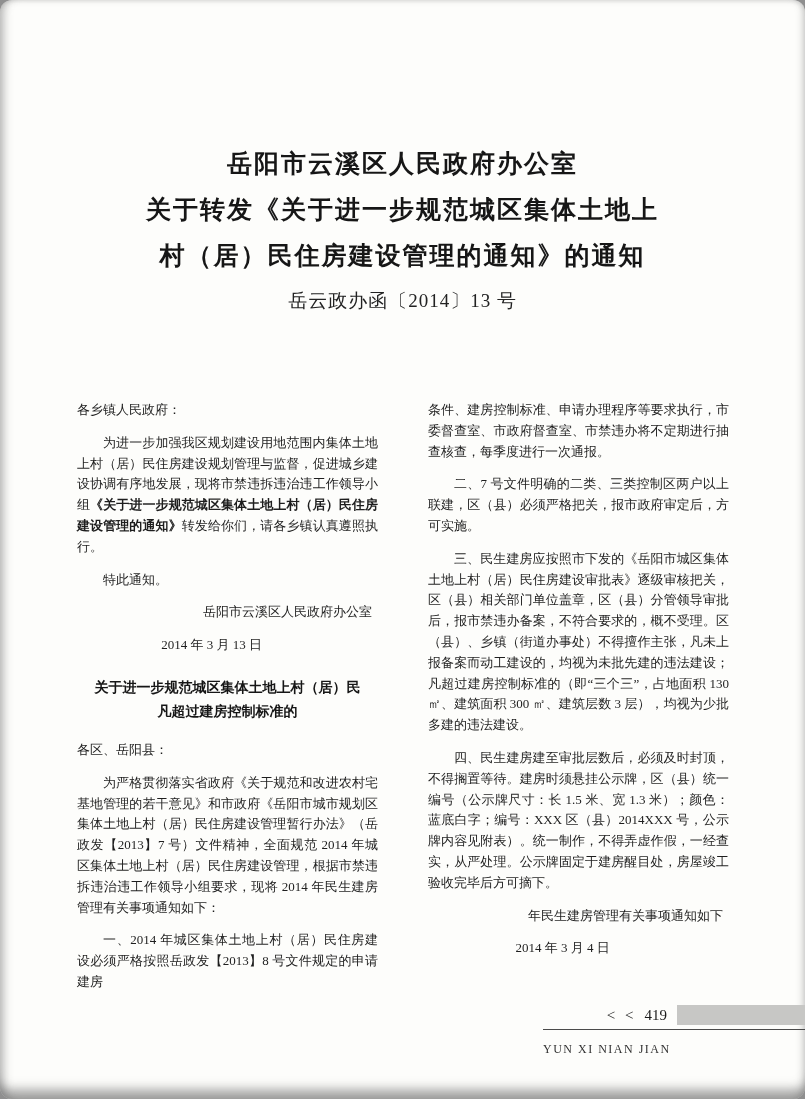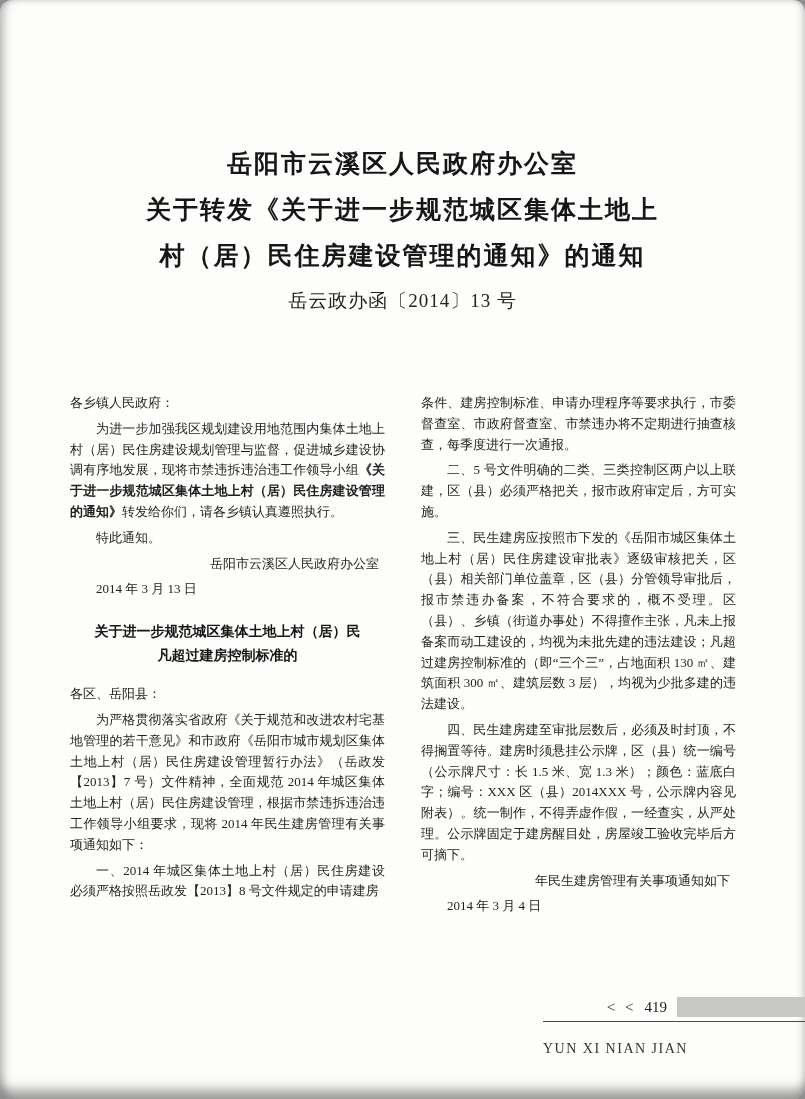--- a/index.html
+++ b/index.html
@@ -54,25 +54,25 @@
     gap: 26px;
   }
   .col {
     flex: 1 1 0;
     min-width: 0;
     font-size: 13px;
     line-height: 20.8px;
     text-align: justify;
     color: #1e1e1e;
   }
-  .col p { margin: 5px; text-indent: 2em; }
+  .col p { margin: 12px; text-indent: 2em; }
   .col p.no-indent { text-indent: 0; }
   .inline-book-title { font-weight: 700; }
   .sig-line { text-align: right; padding-right: 6px; margin-top: 4px; text-indent: 0; }
-  .date-line { text-align: left; padding-right: 58px; text-indent: 0; }
+  .date-line { text-align: center; padding-right: 58px; text-indent: 0; }
   .section-title {
     margin: 20px 6px 16px 6px;
     text-align: center;
     font-family: Liberation Mono, monospace;
     font-weight: 700;
     font-size: 14px;
     line-height: 24px;
     color: #161616;
   }
   .footer {
@@ -99,22 +99,22 @@
   }
   .footer-bar {
     width: 128px;
     height: 20px;
     background: #c7c7c5;
     margin-left: 10px;
   }
   .journal-name {
     margin-top: 4px;
     border-top: 1px solid #4a4a4a;
-    padding-top: 19px;
-    font-size: 14px;
+    padding-top: 12px;
+    font-size: 12px;
     letter-spacing: 1.5px;
     color: #333;
   }
 </style>
 </head>
 <body>
 
 <div class="scan-page">
 
   <div class="doc-title">
@@ -139,21 +139,21 @@
         <div>凡超过建房控制标准的</div>
       </div>
 
       <p class="no-indent">各区、岳阳县：</p>
       <p>为严格贯彻落实省政府《关于规范和改进农村宅基地管理的若干意见》和市政府《岳阳市城市规划区集体土地上村（居）民住房建设管理暂行办法》（岳政发【2013】7 号）文件精神，全面规范 2014 年城区集体土地上村（居）民住房建设管理，根据市禁违拆违治违工作领导小组要求，现将 2014 年民生建房管理有关事项通知如下：</p>
       <p>一、2014 年城区集体土地上村（居）民住房建设必须严格按照岳政发【2013】8 号文件规定的申请建房</p>
     </div>
 
     <div class="col">
       <p class="no-indent">条件、建房控制标准、申请办理程序等要求执行，市委督查室、市政府督查室、市禁违办将不定期进行抽查核查，每季度进行一次通报。</p>
-      <p>二、5 号文件明确的二类、三类控制区两户以上联建，区（县）必须严格把关，报市政府审定后，方可实施。</p>
+      <p>二、7 号文件明确的二类、三类控制区两户以上联建，区（县）必须严格把关，报市政府审定后，方可实施。</p>
       <p>三、民生建房应按照市下发的《岳阳市城区集体土地上村（居）民住房建设审批表》逐级审核把关，区（县）相关部门单位盖章，区（县）分管领导审批后，报市禁违办备案，不符合要求的，概不受理。区（县）、乡镇（街道办事处）不得擅作主张，凡未上报备案而动工建设的，均视为未批先建的违法建设；凡超过建房控制标准的（即“三个三”，占地面积 130 ㎡、建筑面积 300 ㎡、建筑层数 3 层），均视为少批多建的违法建设。</p>
       <p>四、民生建房建至审批层数后，必须及时封顶，不得搁置等待。建房时须悬挂公示牌，区（县）统一编号（公示牌尺寸：长 1.5 米、宽 1.3 米）；颜色：蓝底白字；编号：XXX 区（县）2014XXX 号，公示牌内容见附表）。统一制作，不得弄虚作假，一经查实，从严处理。公示牌固定于建房醒目处，房屋竣工验收完毕后方可摘下。</p>
       <p class="sig-line">年民生建房管理有关事项通知如下</p>
       <p class="date-line">2014 年 3 月 4 日</p>
     </div>
 
   </div>
 
   <div class="footer">
     <div class="footer-row">

